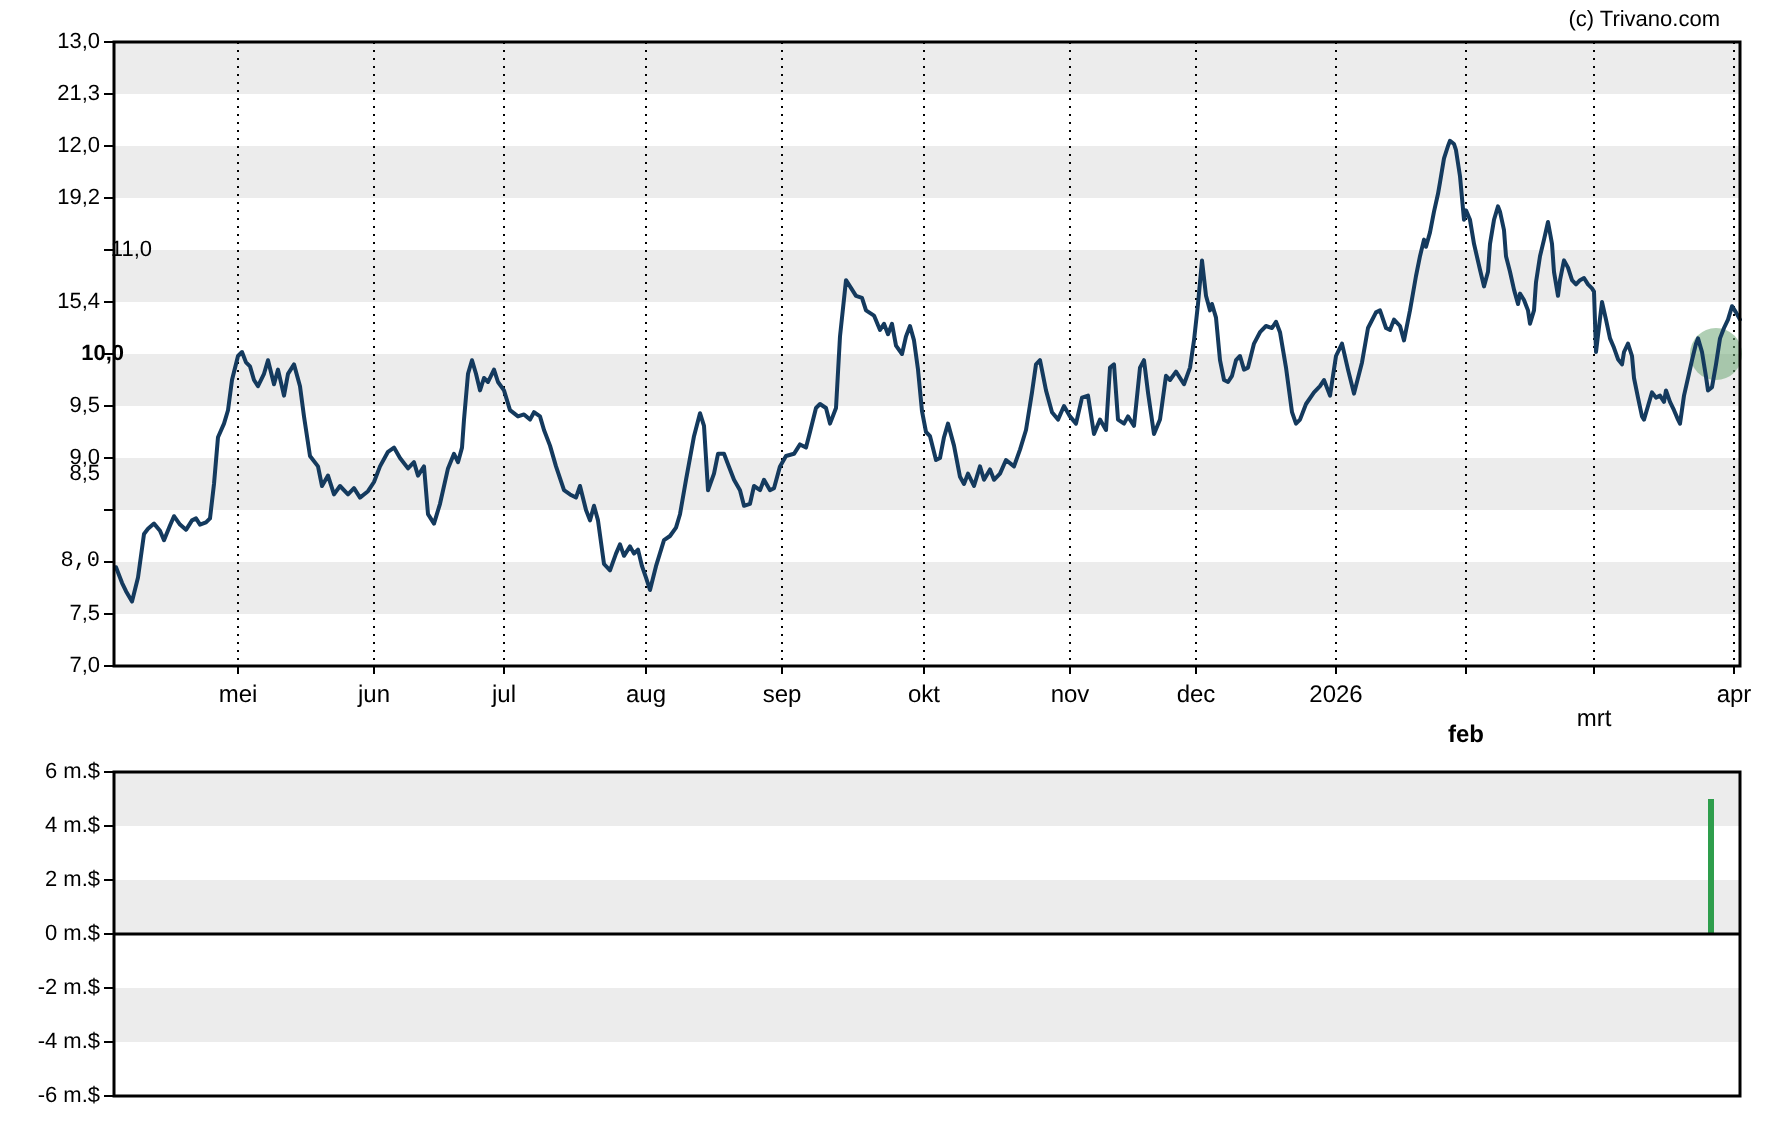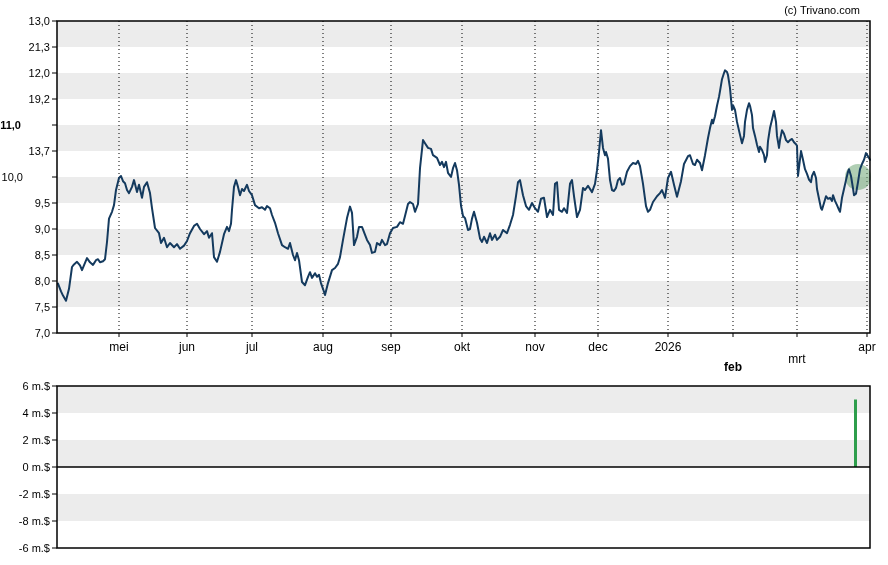--- a/index.html
+++ b/index.html
@@ -75,43 +75,43 @@
       <line x1="52" y1="467.0" x2="57" y2="467.0" stroke="#000000"></line>
       <line x1="52" y1="494.0" x2="57" y2="494.0" stroke="#000000"></line>
       <line x1="52" y1="521.0" x2="57" y2="521.0" stroke="#000000"></line>
       <line x1="52" y1="548.0" x2="57" y2="548.0" stroke="#000000"></line>
     </svg>
   <div id="labels">
       <span class="lbl ylbl" style="right: 838px; top: 21px;">13,0</span>
       <span class="lbl ylbl" style="right: 838px; top: 47px;">21,3</span>
       <span class="lbl ylbl" style="right: 838px; top: 73px;">12,0</span>
       <span class="lbl ylbl" style="right: 838px; top: 99px;">19,2</span>
-      <span class="lbl ylbl" style="right: 867px; top: 125px; font-weight: bold;">11,0</span>
-      <span class="lbl ylbl" style="right: 838px; top: 151px;">13,7</span>
-      <span class="lbl ylbl" style="right: 865px; top: 177px;">10,0</span>
+      <span class="lbl ylbl" style="right: 812px; top: 125px;">11,0</span>
+      <span class="lbl ylbl" style="right: 838px; top: 151px;">15,4</span>
+      <span class="lbl ylbl" style="right: 826px; top: 177px; font-weight: bold;">10,0</span>
       <span class="lbl ylbl" style="right: 838px; top: 203px;">9,5</span>
       <span class="lbl ylbl" style="right: 838px; top: 229px;">9,0</span>
-      <span class="lbl ylbl" style="right: 838px; top: 255px; padding-left: 14px;">8,5</span>
-      <span class="lbl ylbl" style="right: 838px; top: 281px;">8,0</span>
+      <span class="lbl ylbl" style="right: 838px; top: 237px; padding-left: 14px;">8,5</span>
+      <span class="lbl ylbl" style="right: 838px; top: 281px; font-family: Liberation Mono, monospace;">8,0</span>
       <span class="lbl ylbl" style="right: 838px; top: 307px;">7,5</span>
       <span class="lbl ylbl" style="right: 838px; top: 333px;">7,0</span>
       <span class="lbl xlbl" style="left: 119px; top: 340px;">mei</span>
       <span class="lbl xlbl" style="left: 187px; top: 340px;">jun</span>
       <span class="lbl xlbl" style="left: 252px; top: 340px;">jul</span>
       <span class="lbl xlbl" style="left: 323px; top: 340px;">aug</span>
       <span class="lbl xlbl" style="left: 391px; top: 340px;">sep</span>
       <span class="lbl xlbl" style="left: 462px; top: 340px;">okt</span>
       <span class="lbl xlbl" style="left: 535px; top: 340px;">nov</span>
       <span class="lbl xlbl" style="left: 598px; top: 340px;">dec</span>
       <span class="lbl xlbl" style="left: 668px; top: 340px;">2026</span>
       <span class="lbl xlbl" style="left: 733px; top: 360px; font-weight: bold;">feb</span>
       <span class="lbl xlbl" style="left: 797px; top: 340px; margin-top: 12px;">mrt</span>
       <span class="lbl xlbl" style="left: 867px; top: 340px;">apr</span>
       <span class="lbl ylbl" style="right: 838px; top: 386px;">6 m.$</span>
       <span class="lbl ylbl" style="right: 838px; top: 413px;">4 m.$</span>
       <span class="lbl ylbl" style="right: 838px; top: 440px;">2 m.$</span>
       <span class="lbl ylbl" style="right: 838px; top: 467px; text-align: center;">0 m.$</span>
       <span class="lbl ylbl" style="right: 838px; top: 494px;">-2 m.$</span>
-      <span class="lbl ylbl" style="right: 838px; top: 521px;">-8 m.$</span>
+      <span class="lbl ylbl" style="right: 838px; top: 521px;">-4 m.$</span>
       <span class="lbl ylbl" style="right: 838px; top: 548px;">-6 m.$</span>
     </div>
   <div class="watermark">(c) Trivano.com</div>
 </div>
 
 </body></html>

